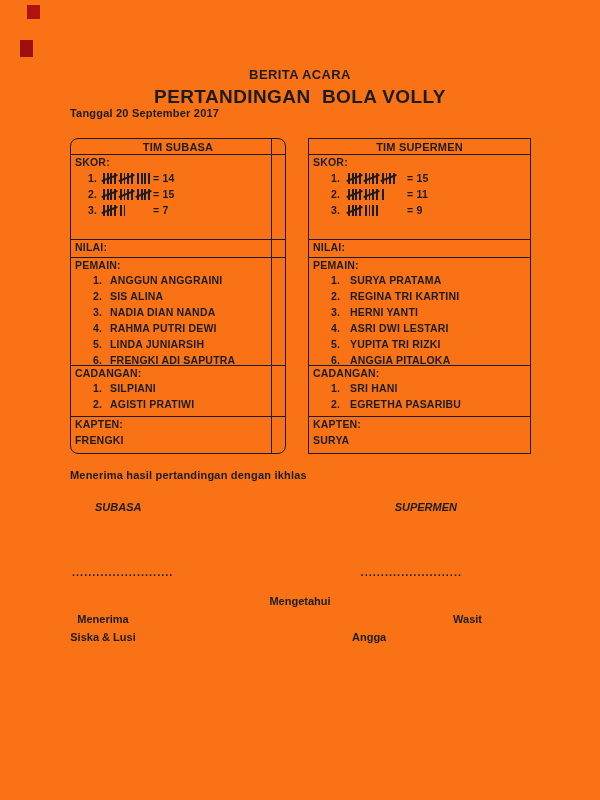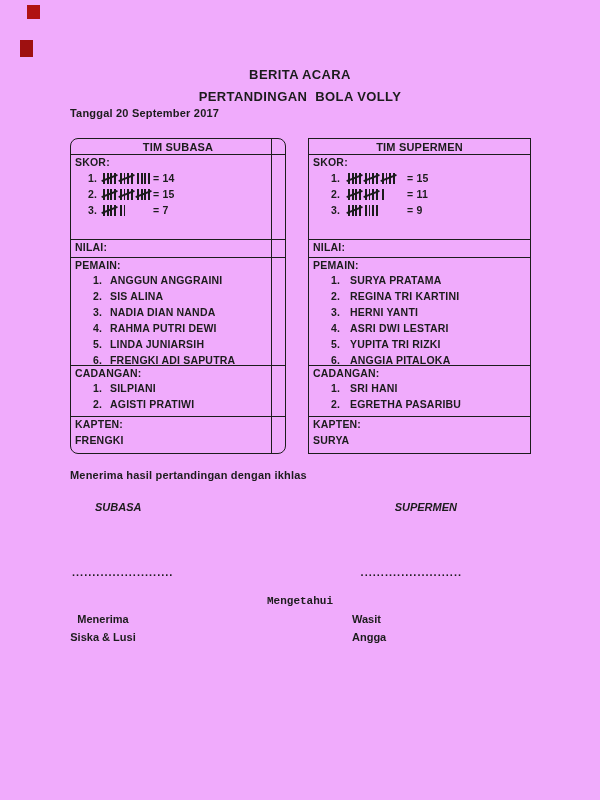--- a/index.html
+++ b/index.html
@@ -1,37 +1,37 @@
 <!DOCTYPE html>
 <html><head>
 <meta charset="utf-8">
 <style>
   html,body{margin:0;padding:0;background:#ffffff;}
   .page{
     position:relative;
     width:600px;height:800px;
-    background:#f0abfc;
+    background:#f97316;
     font-family:"Liberation Sans","DejaVu Sans",sans-serif;
     color:#1c1c1c;
     font-weight:700;
     overflow:hidden;
   }
   
   .artifact{position:absolute;background:#b01212;}
   .artifact.a1{left:27px;top:5px;width:13px;height:14px;}
   .artifact.a2{left:20px;top:40px;width:13px;height:17px;background:#9e1010;}
 
   .doc-title{
     position:absolute;left:0;right:0;top:64px;
     text-align:center;font-size:13px;letter-spacing:.4px;
     white-space:pre;line-height:22px;
   }
   .doc-subtitle{
     position:absolute;left:0;right:0;top:86px;
-    text-align:center;font-size:13px;letter-spacing:.4px;
+    text-align:center;font-size:19px;letter-spacing:.4px;
     white-space:pre;line-height:22px;
   }
   .date-line{
     position:absolute;left:70px;top:107px;
     font-size:11px;letter-spacing:.2px;
   }
 
   .tables-row{
     position:absolute;left:70px;top:138px;
     display:flex;gap:22px;
@@ -79,24 +79,24 @@
   ol.num-list li{display:flex;align-items:center;height:16px;counter-increment:nl;}
   ol.num-list li::before{content:counter(nl) ".";width:17px;flex:none;}
   .team-table.right ol.num-list li::before{width:19px;}
 
   
   .closing{position:absolute;left:70px;top:469px;font-size:11px;letter-spacing:.2px;}
   .sign-row{position:absolute;left:95px;right:143px;top:501px;
     display:flex;justify-content:space-between;font-size:11px;font-style:italic;}
   .dots-row{position:absolute;left:72px;right:138px;top:566px;
     display:flex;justify-content:space-between;font-size:11px;letter-spacing:1px;}
-  .mengetahui{position:absolute;left:0;right:0;top:595px;text-align:center;font-size:11px;font-family:Liberation Mono, monospace;}
+  .mengetahui{position:absolute;left:0;right:0;top:595px;text-align:center;font-size:11px;}
   .roles-row{position:absolute;left:38px;top:613px;display:flex;font-size:11px;}
   .roles-row .col-l{width:130px;text-align:center;}
-  .roles-row .col-r{width:130px;margin-left:184px;text-align:left;}
+  .roles-row .col-r{width:130px;margin-left:184px;text-align:right;}
   .names-row{position:absolute;left:38px;top:631px;display:flex;font-size:11px;}
   .names-row .col-l{width:130px;text-align:center;}
   .names-row .col-r{width:130px;margin-left:184px;text-align:left;}
 </style>
 </head>
 <body>
 
 <div class="page">
 
   <div class="artifact a1"></div>

